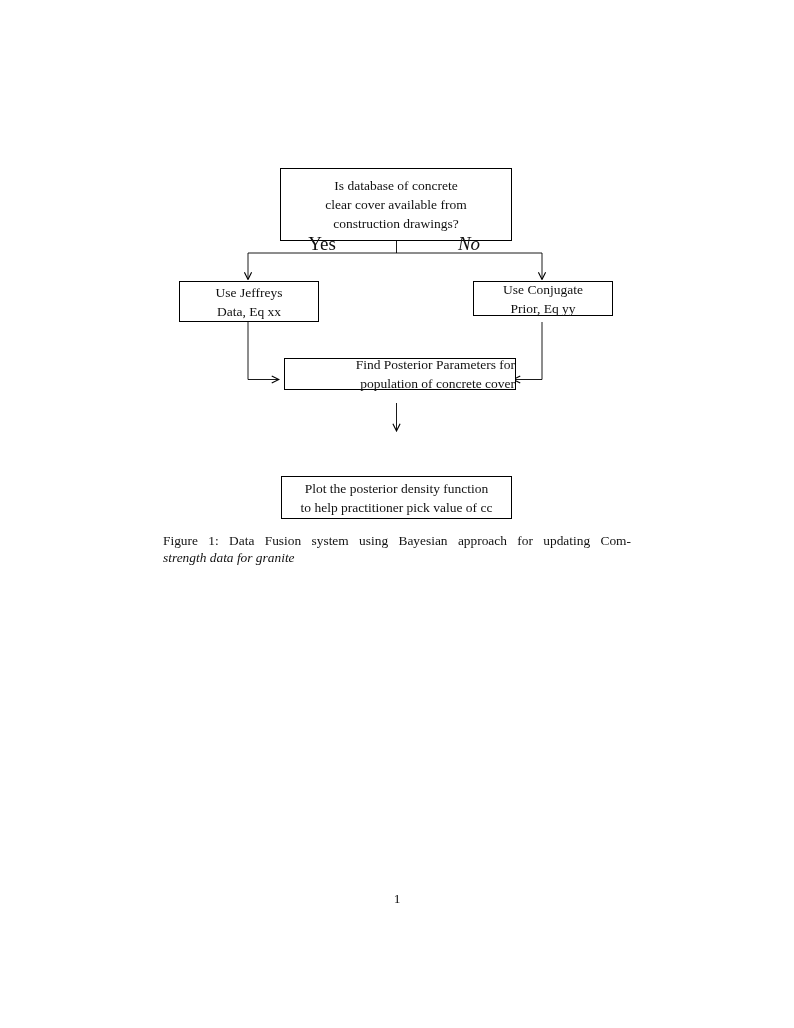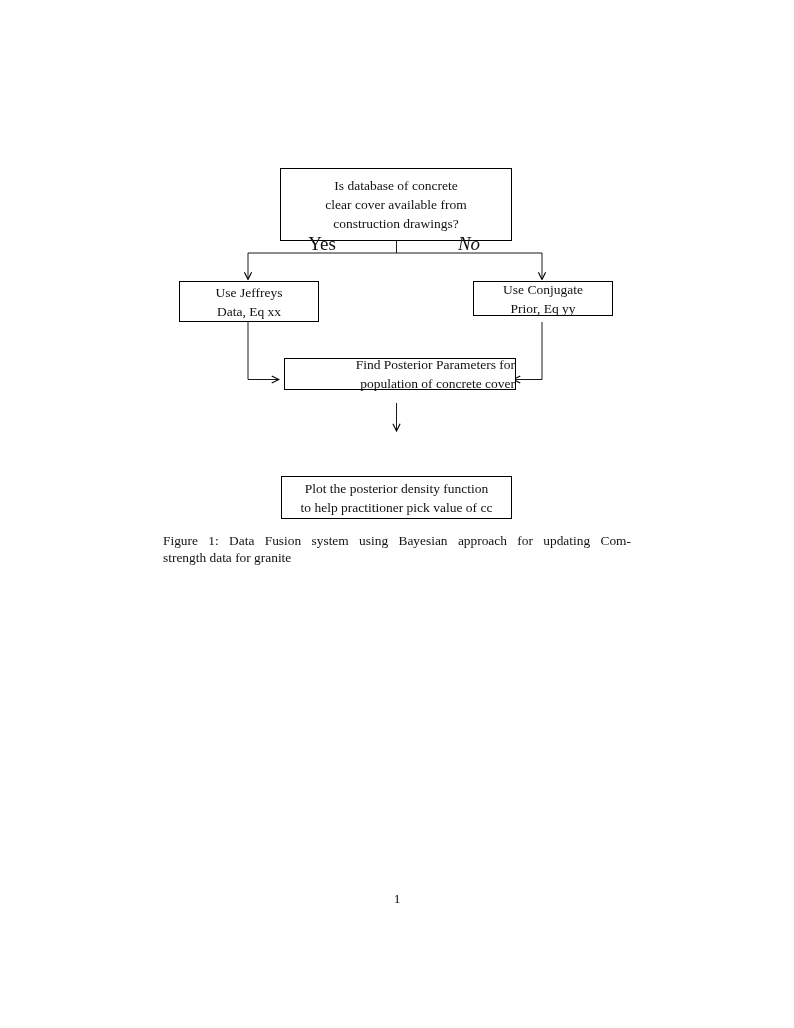--- a/index.html
+++ b/index.html
@@ -42,21 +42,21 @@
   #label-yes { left: 322px; top: 236px; }
   #label-no  { left: 469px; top: 236px; font-style: italic; }
   .caption {
     position: absolute;
     left: 163px; top: 492px; width: 468px;
     font-size: 13.4px;
     line-height: 17.2px;
     margin-top: 40px;
   }
   .cap-line { text-align: justify; text-align-last: justify; }
-  .cap-line.last { text-align-last: left; }
+  .cap-line.last { text-align-last: left; font-style: italic; }
   .mi  { font-style: italic; }
   .msub { font-style: italic; font-size: 0.72em; vertical-align: -0.22em; }
   .page-number {
     position: absolute;
     left: 0; top: 891px; width: 100%;
     text-align: center;
     font-size: 13.5px;
   }
 </style>
 </head>

